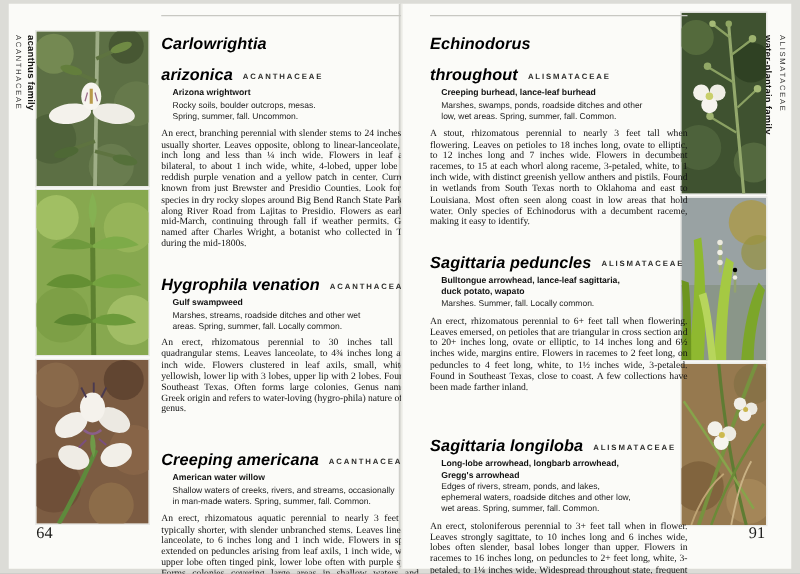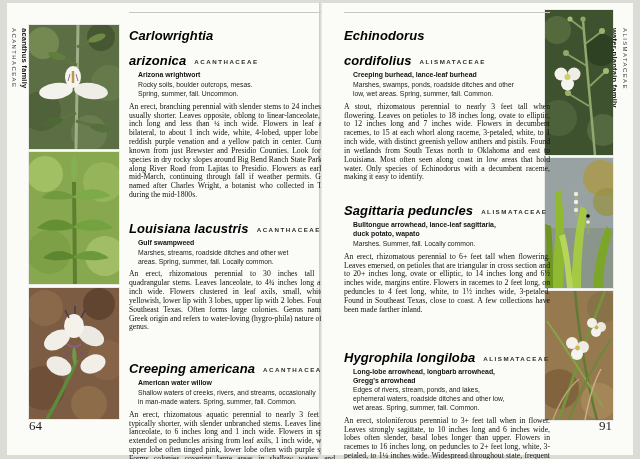--- a/index.html
+++ b/index.html
@@ -156,21 +156,21 @@
           </div>
         <div class="habitat">
             <div>Rocky soils, boulder outcrops, mesas.</div>
             <div>Spring, summer, fall. Uncommon.</div>
           </div>
         <p class="desc">An erect, branching perennial with slender stems to 24 inches tall, usually shorter. Leaves opposite, oblong to linear-lanceolate, to 1 inch long and less than ¼ inch wide. Flowers in leaf axils, bilateral, to about 1 inch wide, white, 4-lobed, upper lobe with reddish purple venation and a yellow patch in center. Currently known from just Brewster and Presidio Counties. Look for this species in dry rocky slopes around Big Bend Ranch State Park and along River Road from Lajitas to Presidio. Flowers as early as mid-March, continuing through fall if weather permits. Genus named after Charles Wright, a botanist who collected in Texas during the mid-1800s.</p>
       </section>
 
       <section class="entry">
         <h2 class="species-head">
-          <span class="species">Louisiana lacustris</span><span class="family">ACANTHACEAE</span>
+          <span class="species">Hygrophila venation</span><span class="family">ACANTHACEAE</span>
         </h2>
         <div class="common">
             <div>Gulf swampweed</div>
           </div>
         <div class="habitat">
             <div>Marshes, streams, roadside ditches and other wet</div>
             <div>areas. Spring, summer, fall. Locally common.</div>
           </div>
         <p class="desc">An erect, rhizomatous perennial to 30 inches tall with quadrangular stems. Leaves lanceolate, to 4¾ inches long and 1 inch wide. Flowers clustered in leaf axils, small, white to yellowish, lower lip with 3 lobes, upper lip with 2 lobes. Found in Southeast Texas. Often forms large colonies. Genus name of Greek origin and refers to water-loving (hygro-phila) nature of this genus.</p>
       </section>
@@ -262,21 +262,21 @@
         <circle cx="51" cy="41" r="5" fill="#f4f2ec"></circle>
         <circle cx="51.5" cy="36.5" r="2" fill="#c9b54c"></circle>
       </svg>
     </div>
 
     <div class="textcol">
       <div class="toprule"></div>
 
       <section class="entry">
         <h2 class="species-head">
-          <span class="species">Echinodorus cordifolius</span><span class="family">ALISMATACEAE</span>
+          <span class="species">Echinodorus throughout</span><span class="family">ALISMATACEAE</span>
         </h2>
         <div class="common">
             <div>Creeping burhead, lance-leaf burhead</div>
           </div>
         <div class="habitat">
             <div>Marshes, swamps, ponds, roadside ditches and other</div>
             <div>low, wet areas. Spring, summer, fall. Common.</div>
           </div>
         <p class="desc">A stout, rhizomatous perennial to nearly 3 feet tall when flowering. Leaves on petioles to 18 inches long, ovate to elliptic, to 12 inches long and 7 inches wide. Flowers in decumbent racemes, to 15 at each whorl along raceme, 3-petaled, white, to 1 inch wide, with distinct greenish yellow anthers and pistils. Found in wetlands from South Texas north to Oklahoma and east to Louisiana. Most often seen along coast in low areas that hold water. Only species of Echinodorus with a decumbent raceme, making it easy to identify.</p>
       </section>
@@ -290,21 +290,21 @@
             <div>duck potato, wapato</div>
           </div>
         <div class="habitat">
             <div>Marshes. Summer, fall. Locally common.</div>
           </div>
         <p class="desc">An erect, rhizomatous perennial to 6+ feet tall when flowering. Leaves emersed, on petioles that are triangular in cross section and to 20+ inches long, ovate or elliptic, to 14 inches long and 6½ inches wide, margins entire. Flowers in racemes to 2 feet long, on peduncles to 4 feet long, white, to 1½ inches wide, 3-petaled. Found in Southeast Texas, close to coast. A few collections have been made farther inland.</p>
       </section>
 
       <section class="entry gap-xl">
         <h2 class="species-head">
-          <span class="species">Hygrophila longiloba</span><span class="family">ALISMATACEAE</span>
+          <span class="species">Sagittaria longiloba</span><span class="family">ALISMATACEAE</span>
         </h2>
         <div class="common">
             <div>Long-lobe arrowhead, longbarb arrowhead,</div>
             <div>Gregg's arrowhead</div>
           </div>
         <div class="habitat">
             <div>Edges of rivers, stream, ponds, and lakes,</div>
             <div>ephemeral waters, roadside ditches and other low,</div>
             <div>wet areas. Spring, summer, fall. Common.</div>
           </div>

